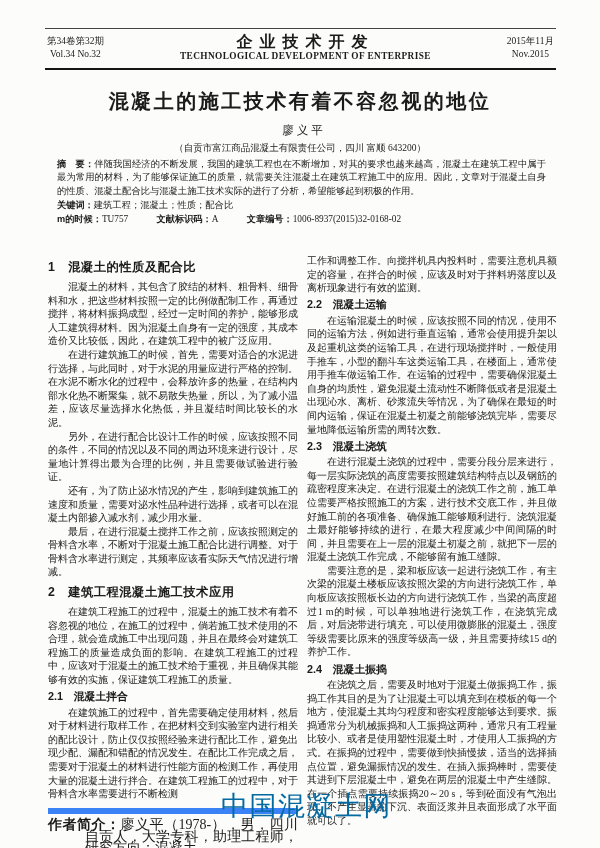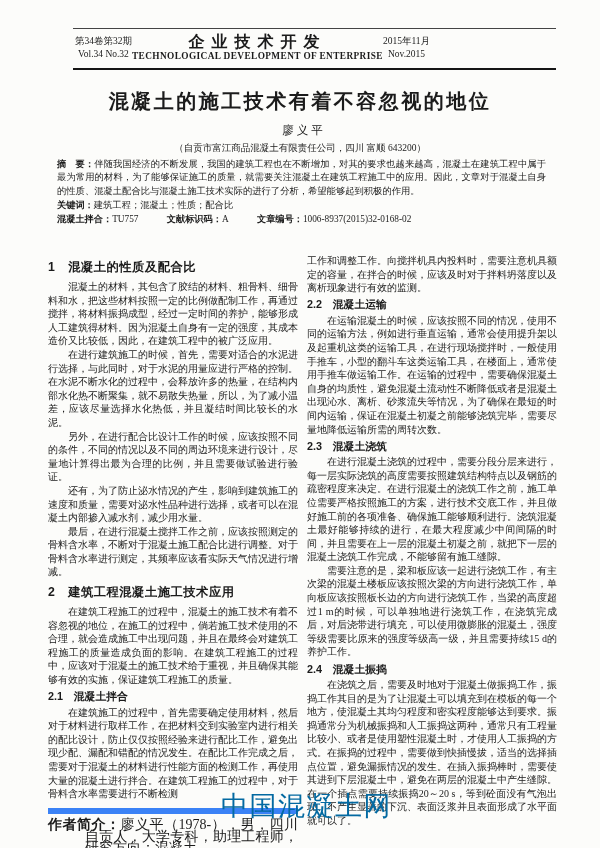--- a/index.html
+++ b/index.html
@@ -5,21 +5,21 @@
   html,body{margin:0;padding:0;background:#e9e9e7;}
   .page{
     position:relative;width:600px;height:848px;margin:0 auto;
     background:#fcfcfa;color:#1b1b1b;overflow:hidden;
     font-family:"Liberation Serif", serif;
   }
   
   .jheader{
     position:absolute;top:28px;left:45px;right:44px;
     border-top:1px solid #444;border-bottom:2.5px solid #151515;
-    padding:5px 2px 6px;display:flex;align-items:center;margin-left:28px;
+    padding:5px 2px 6px;display:flex;justify-content:space-between;align-items:center;
   }
   .jh-side{font-size:9.5px;line-height:13px;text-align:center;white-space:nowrap;}
   .jh-center{text-align:center;}
   .jh-cn{font-size:16px;font-weight:bold;letter-spacing:7px;line-height:16px;}
   .jh-en{font-size:9.3px;font-weight:bold;letter-spacing:.4px;line-height:12px;}
   
   .title{position:absolute;top:88px;left:0;right:0;text-align:center;
     font-size:20px;font-weight:bold;letter-spacing:2.5px;}
   .author{position:absolute;top:123px;left:0;right:0;text-align:center;
     font-size:11.5px;letter-spacing:3px;padding-left:8px;}
@@ -72,21 +72,21 @@
   </div>
 
   <div class="title">混凝土的施工技术有着不容忽视的地位</div>
   <div class="author">廖义平</div>
   <div class="affil">（自贡市富江商品混凝土有限责任公司，四川 富顺  643200）</div>
 
   <div class="meta">
     <div><span class="lbl">摘　要：</span><span>伴随我国经济的不断发展，我国的建筑工程也在不断增加，对其的要求也越来越高，混凝土在建筑工程中属于最为常用的材料，为了能够保证施工的质量，就需要关注混凝土在建筑工程施工中的应用。因此，文章对于混凝土自身的性质、混凝土配合比与混凝土施工技术实际的进行了分析，希望能够起到积极的作用。</span></div>
     <div class="meta-row"><span class="lbl">关键词：</span><span>建筑工程；混凝土；性质；配合比</span></div>
     <div class="meta-row">
-      <span class="clc-item"><span class="lbl">混凝土拌合：</span><span>TU757</span></span>
+      <span class="clc-item"><span class="lbl">m的时候：</span><span>TU757</span></span>
       <span class="clc-item"><span class="lbl">文献标识码：</span><span>A</span></span>
       <span class="clc-item"><span class="lbl">文章编号：</span><span>1006-8937(2015)32-0168-02</span></span>
     </div>
   </div>
 
   <div class="bodywrap">
     <div class="col">
       <div>
           <h2 class="sh1">1　混凝土的性质及配合比</h2>
           <p class="para">混凝土的材料，其包含了胶结的材料、粗骨料、细骨料和水，把这些材料按照一定的比例做配制工作，再通过搅拌，将材料振捣成型，经过一定时间的养护，能够形成人工建筑得材料。因为混凝土自身有一定的强度，其成本造价又比较低，因此，在建筑工程中的被广泛应用。</p>

